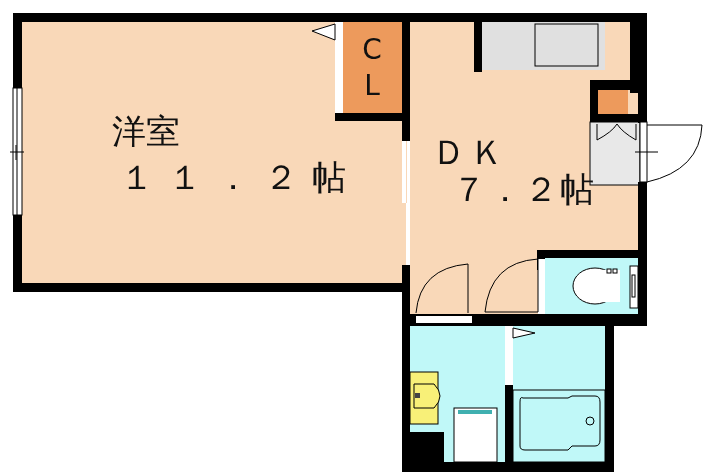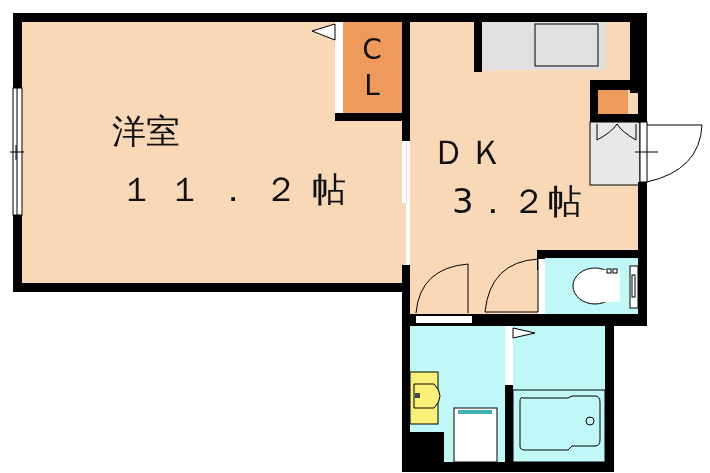--- a/index.html
+++ b/index.html
@@ -1,20 +1,20 @@
 <!DOCTYPE html>
 <html><head>
 <meta charset="utf-8">
 <style>
   html, body { margin:0; padding:0; background:#ffffff; }
   body { width:710px; height:473px; position:relative; overflow:hidden; font-family:"DejaVu Sans", sans-serif; }
   #plan { position:absolute; left:0; top:0; width:710px; height:473px; }
   .label { position:absolute; color:#111; font-family:"DejaVu Sans", sans-serif; white-space:nowrap; line-height:1; }
   .room-name { font-size:34px; }
-  .room-size { font-size:34px; letter-spacing:14px;margin-top:12px; }
+  .room-size { font-size:34px; letter-spacing:14px; }
   .cl-label { font-size:28px; text-align:center; width:40px; }
 </style>
 </head>
 <body>
 
 <svg id="plan" viewBox="0 0 710 473" xmlns="http://www.w3.org/2000/svg">
 
   <rect x="22" y="22" width="385" height="262" fill="#f9d8b8"></rect>
 
   <rect x="410" y="22" width="228" height="292" fill="#f9d8b8"></rect>
@@ -137,16 +137,16 @@
   <g>
     <rect x="454" y="408" width="43" height="54" fill="#fff" stroke="#000" stroke-width="1"></rect>
     <rect x="458" y="410" width="34" height="4" fill="#40b0b0"></rect>
   </g>
 </svg>
 
 <div class="label room-name" style="left:112px; top:114px;">洋室</div>
 <div class="label room-size" style="left:120px; top:160px;">１１．２帖</div>
 
 <div class="label room-name" style="left:432px; top:135px; letter-spacing:4px;">ＤＫ</div>
-<div class="label room-size" style="left:452px; top:172px; letter-spacing:2px;">3．２帖</div>
+<div class="label room-size" style="left:452px; top:172px; letter-spacing:2px;">７．２帖</div>
 
 <div class="label cl-label" style="left:352px; top:36px;">C</div>
 <div class="label cl-label" style="left:352px; top:72px;">L</div>
 
 </body></html>

